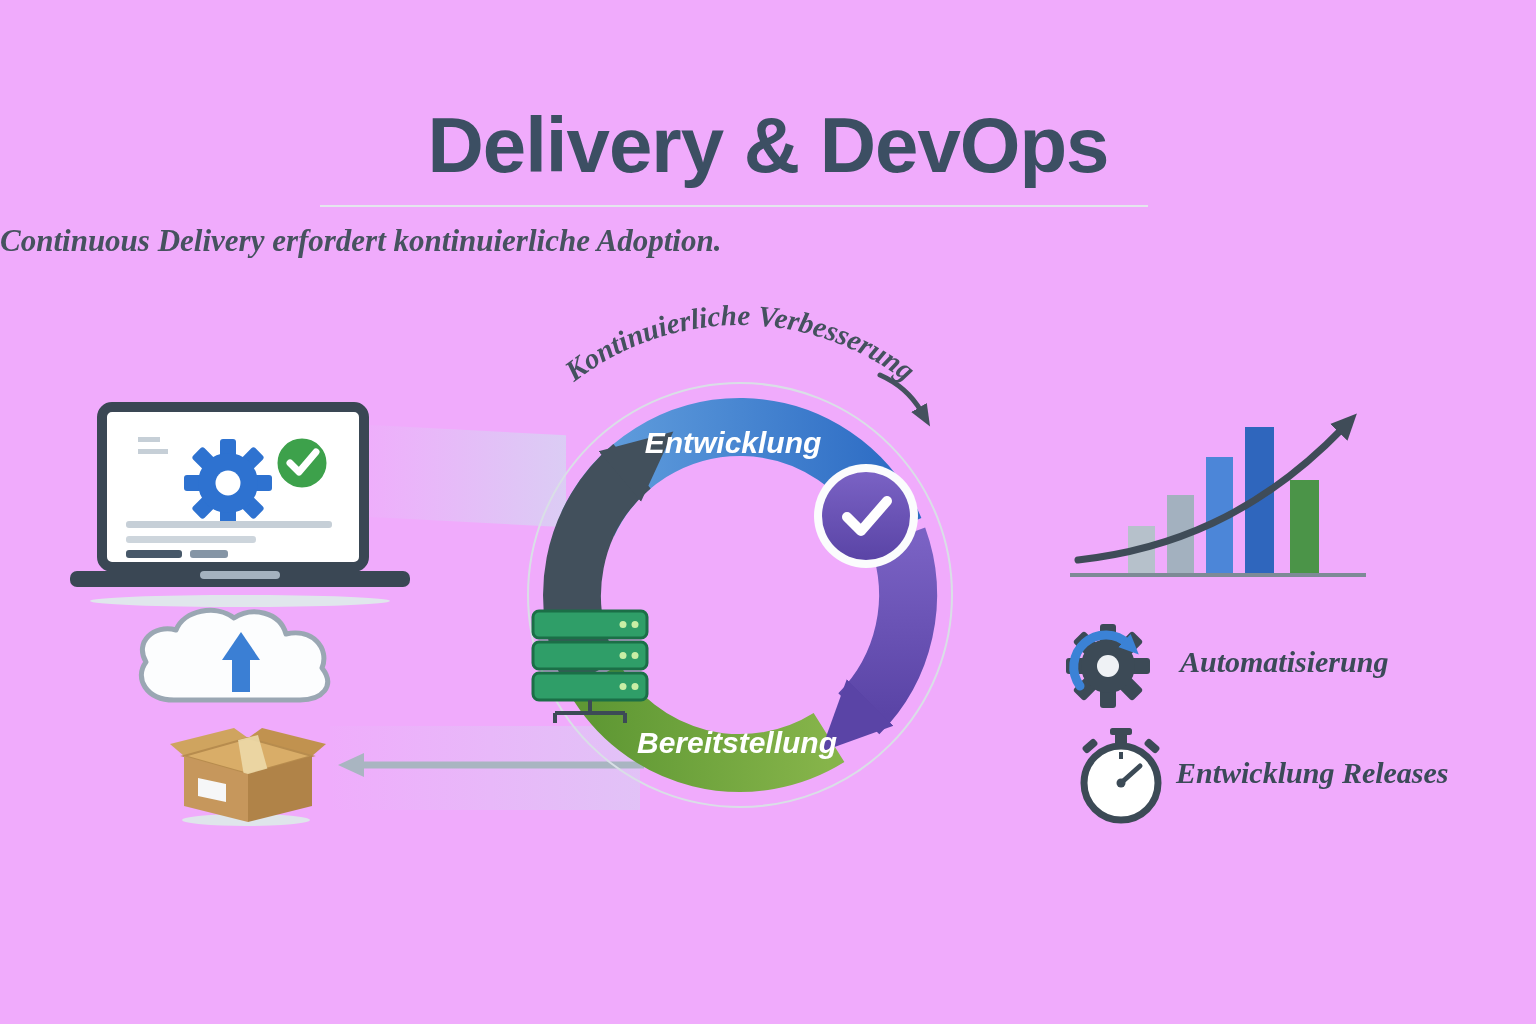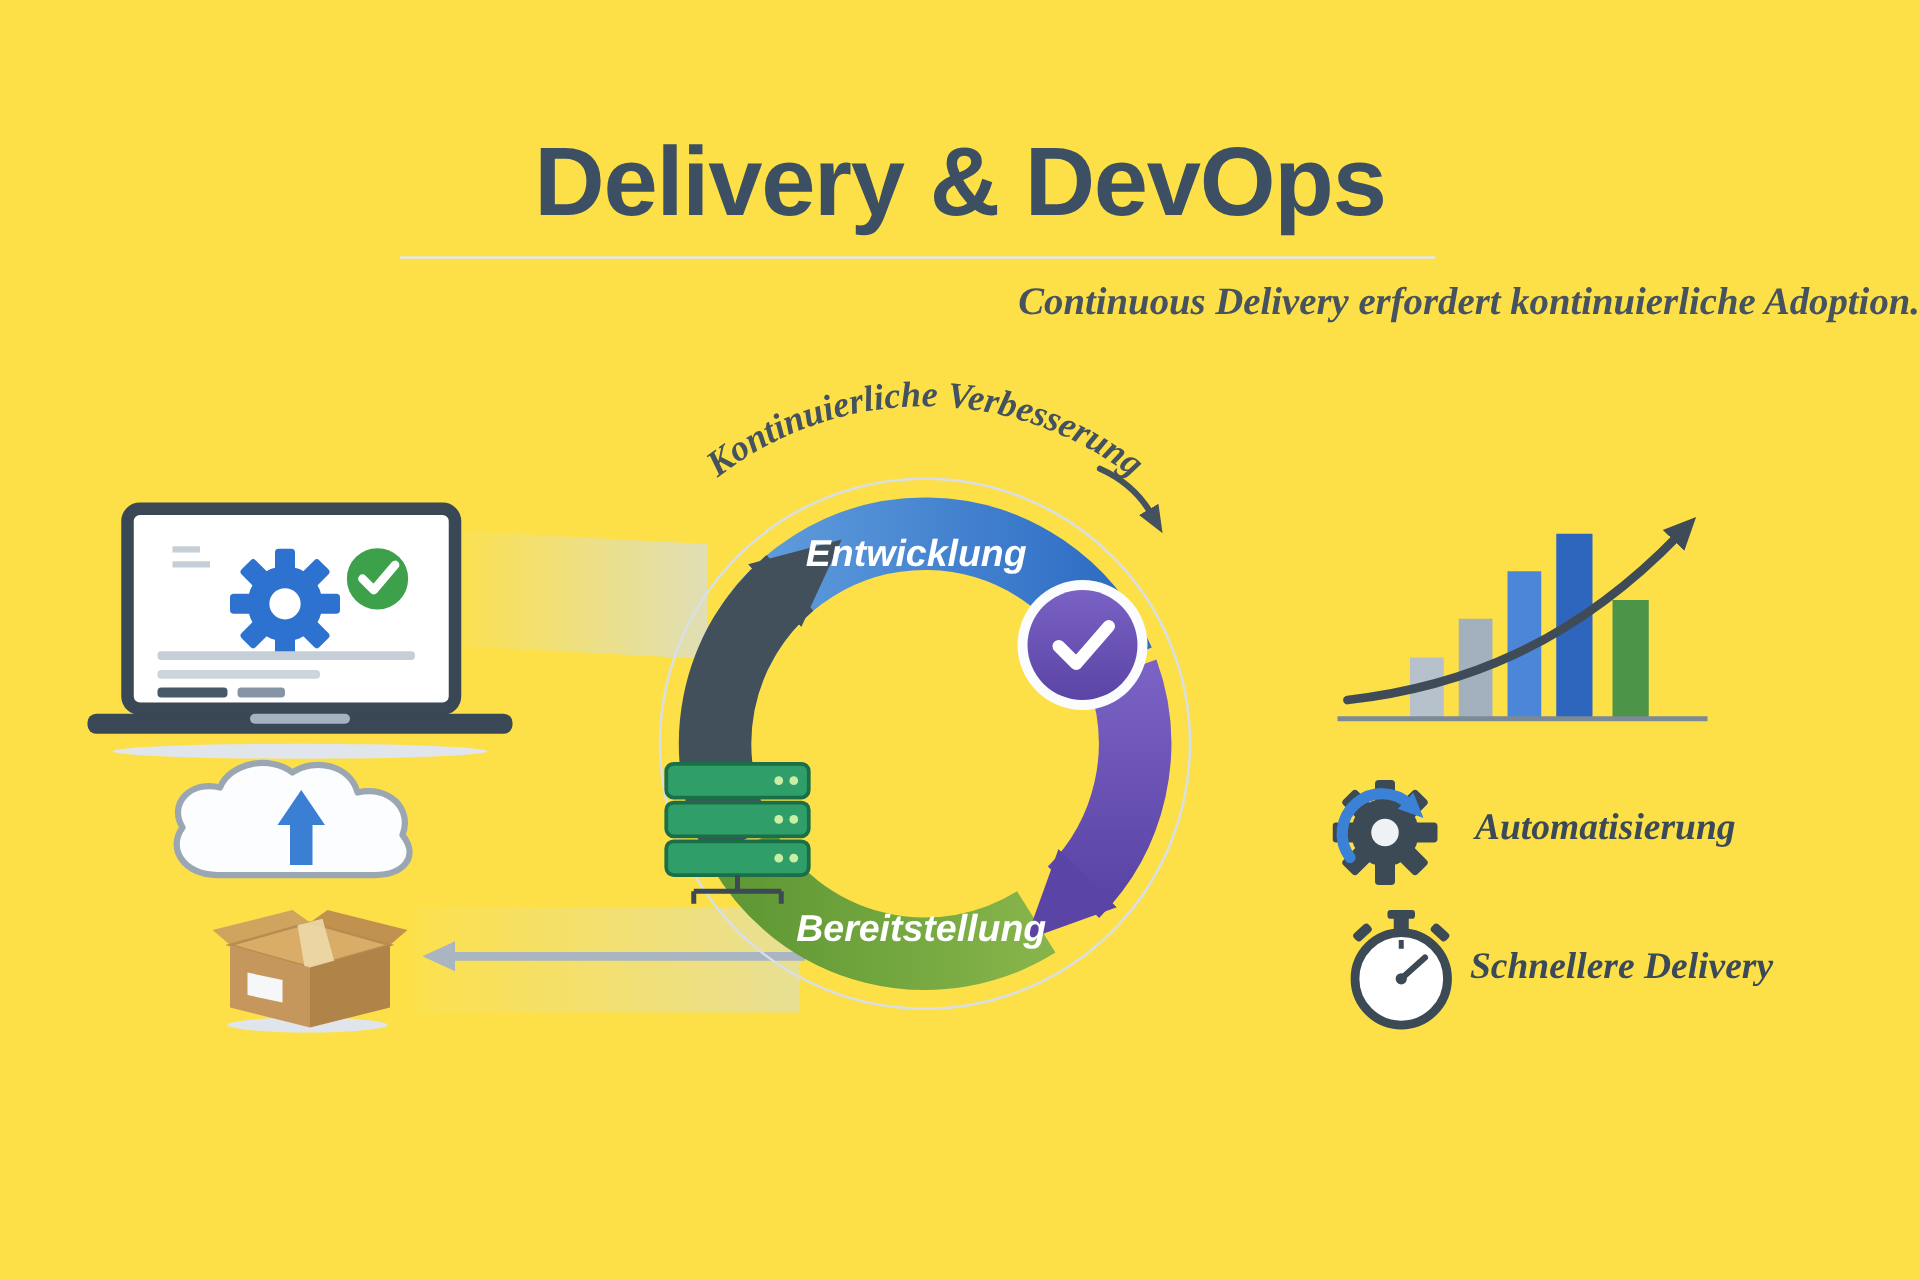--- a/index.html
+++ b/index.html
@@ -1,22 +1,22 @@
 <!DOCTYPE html>
 <html><head>
 <meta charset="utf-8">
 <style>
   html,body{margin:0;padding:0;background:#e4e8ed;}
-  .stage{position:relative;width:1536px;height:1024px;background:#fde047;overflow:hidden;
+  .stage{position:relative;width:1536px;height:1024px;background:#f0abfc;overflow:hidden;
          font-family:"Liberation Sans",sans-serif;}
   .abs{position:absolute;}
   .title{top:100px;left:0;width:100%;text-align:center;font-size:78px;font-weight:bold;
          color:#3c4f63;letter-spacing:-1px;}
   .divider{top:205px;left:320px;width:828px;height:2px;background:#e3e7ec;}
-  .subtitle{top:223px;left:0;width:100%;text-align:right;font-family:"Liberation Serif",serif;
+  .subtitle{top:223px;left:0;width:100%;text-align:left;font-family:"Liberation Serif",serif;
             font-style:italic;font-weight:600;font-size:31px;color:#46525f;}
   .band{background:linear-gradient(to right, rgba(213,226,241,0.05), rgba(208,222,240,0.65));}
   .sideLabel{font-family:"Liberation Serif",serif;font-style:italic;font-weight:600;
              font-size:30px;color:#3b4a58;white-space:nowrap;}
   .arcLabel{font-family:"Liberation Sans",sans-serif;font-style:italic;font-weight:bold;
             font-size:30px;fill:#ffffff;}
   .curveLabel{font-family:"Liberation Serif",serif;font-style:italic;font-weight:bold;
               font-size:29px;fill:#44515e;}
   svg{display:block;}
 </style>
@@ -196,15 +196,15 @@
   <svg class="abs" style="left:1074px;top:726px;" width="95" height="100" viewBox="0 0 95 100">
     <rect x="36" y="2" width="22" height="7" rx="2.5" fill="#3c4a56"></rect>
     <rect x="41" y="8" width="12" height="12" fill="#3c4a56"></rect>
     <rect x="70" y="16" width="16" height="8" rx="3" fill="#3c4a56" transform="rotate(42 78 20)"></rect>
     <rect x="8" y="16" width="16" height="8" rx="3" fill="#3c4a56" transform="rotate(-42 16 20)"></rect>
     <circle cx="47" cy="57" r="37" fill="#ffffff" stroke="#3c4a56" stroke-width="7"></circle>
     <line x1="47" y1="26" x2="47" y2="33" stroke="#3c4a56" stroke-width="4"></line>
     <path d="M 47 57 L 66 40" stroke="#3c4a56" stroke-width="5" stroke-linecap="round"></path>
     <circle cx="47" cy="57" r="4.5" fill="#3c4a56"></circle>
   </svg>
-  <div class="abs sideLabel" style="left:1176px;top:756px;">Schnellere Delivery</div>
+  <div class="abs sideLabel" style="left:1176px;top:756px;">Entwicklung Releases</div>
 
 </div>
 
 </body></html>

